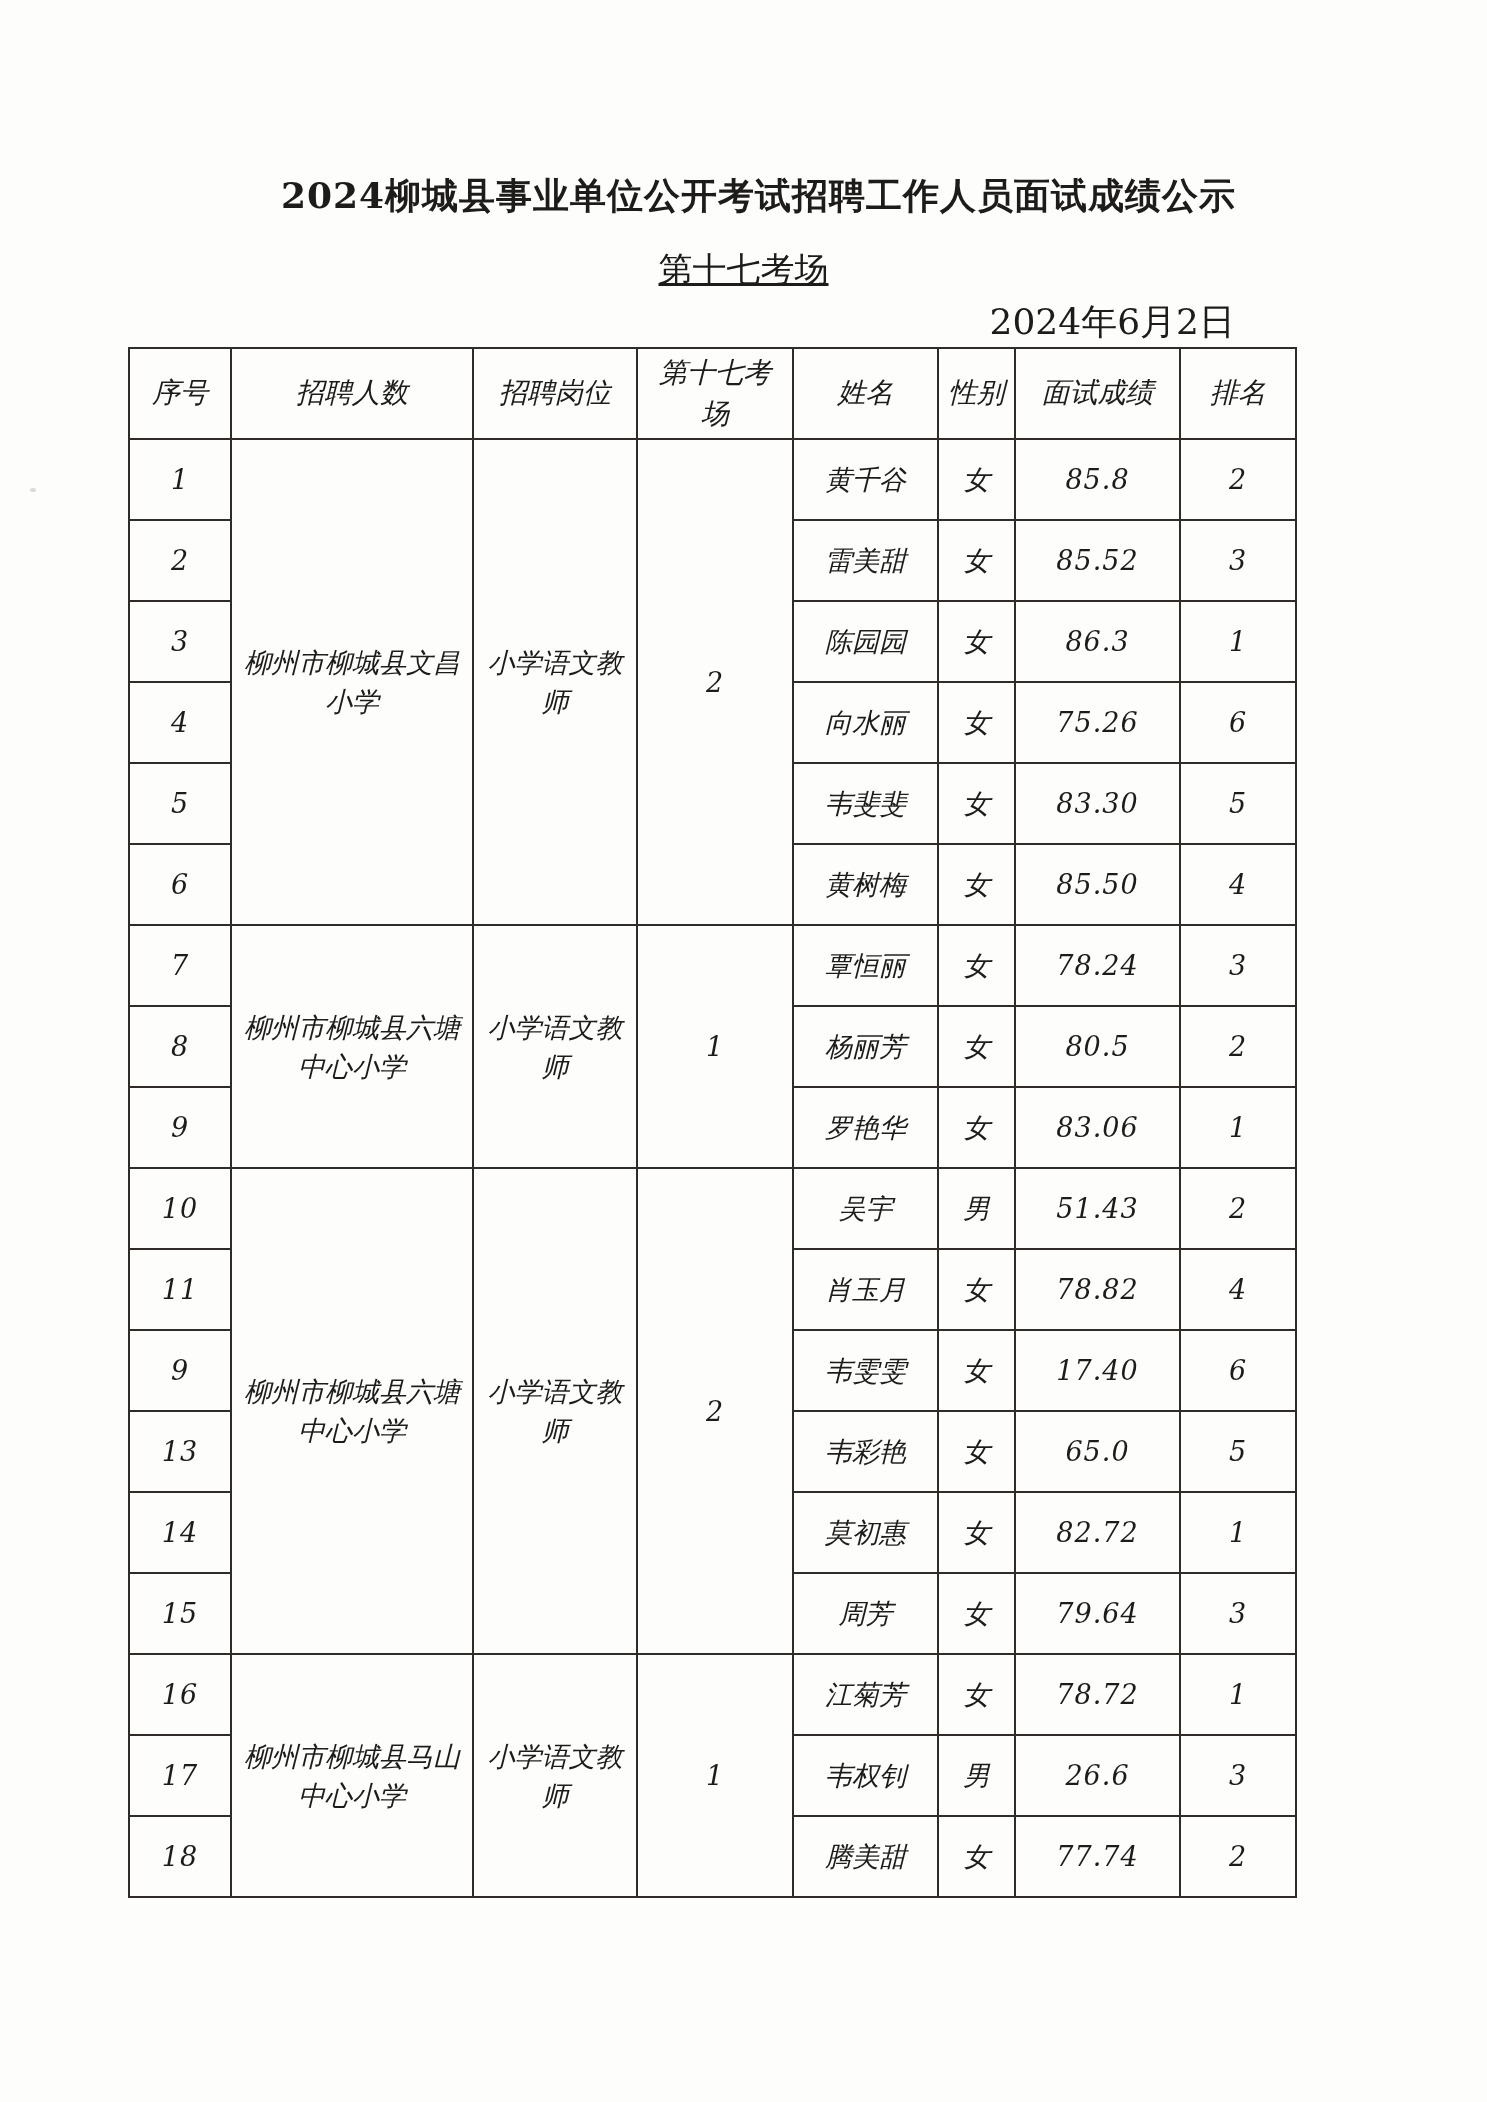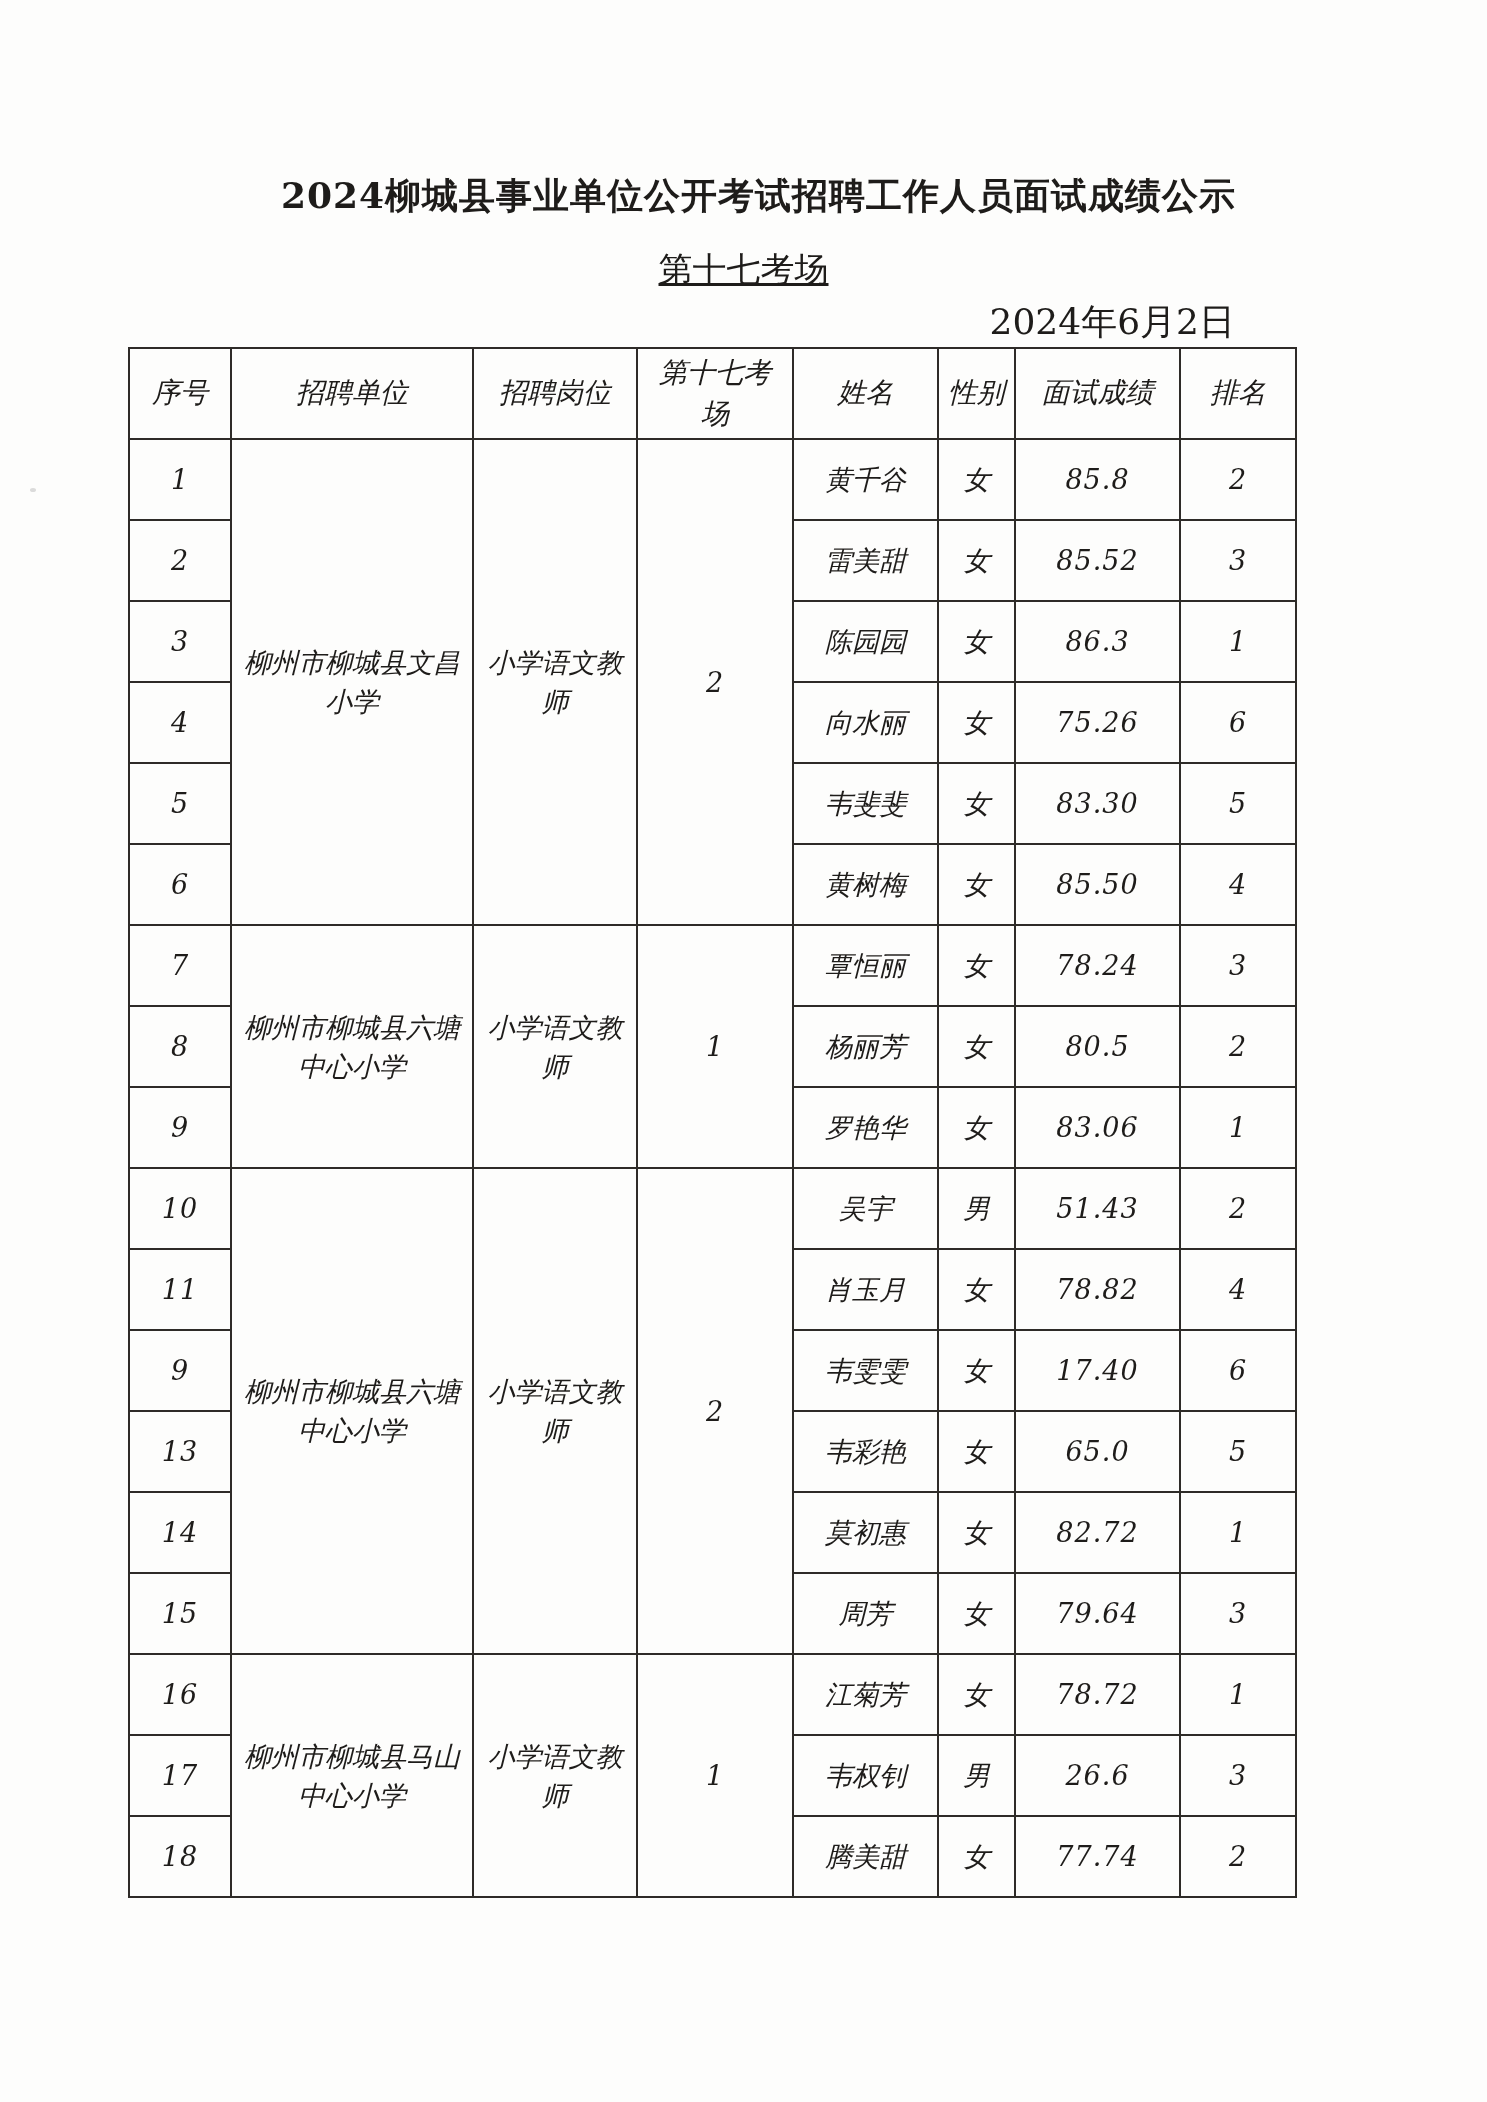--- a/index.html
+++ b/index.html
@@ -78,21 +78,21 @@
         <col style="width:164px">
         <col style="width:156px">
       <col style="width:145px">
         <col style="width:77px">
         <col style="width:165px">
         <col style="width:116px">
     </colgroup>
     <thead>
       <tr>
         <th>序号</th>
-        <th>招聘单位</th>
+        <th>招聘人数</th>
         <th>招聘岗位</th>
         <th>第十七考场</th>
         <th>姓名</th>
         <th>性别</th>
         <th>面试成绩</th>
         <th>排名</th>
       </tr>
     </thead>
     <tbody id="score-table-body">
         <tr>

